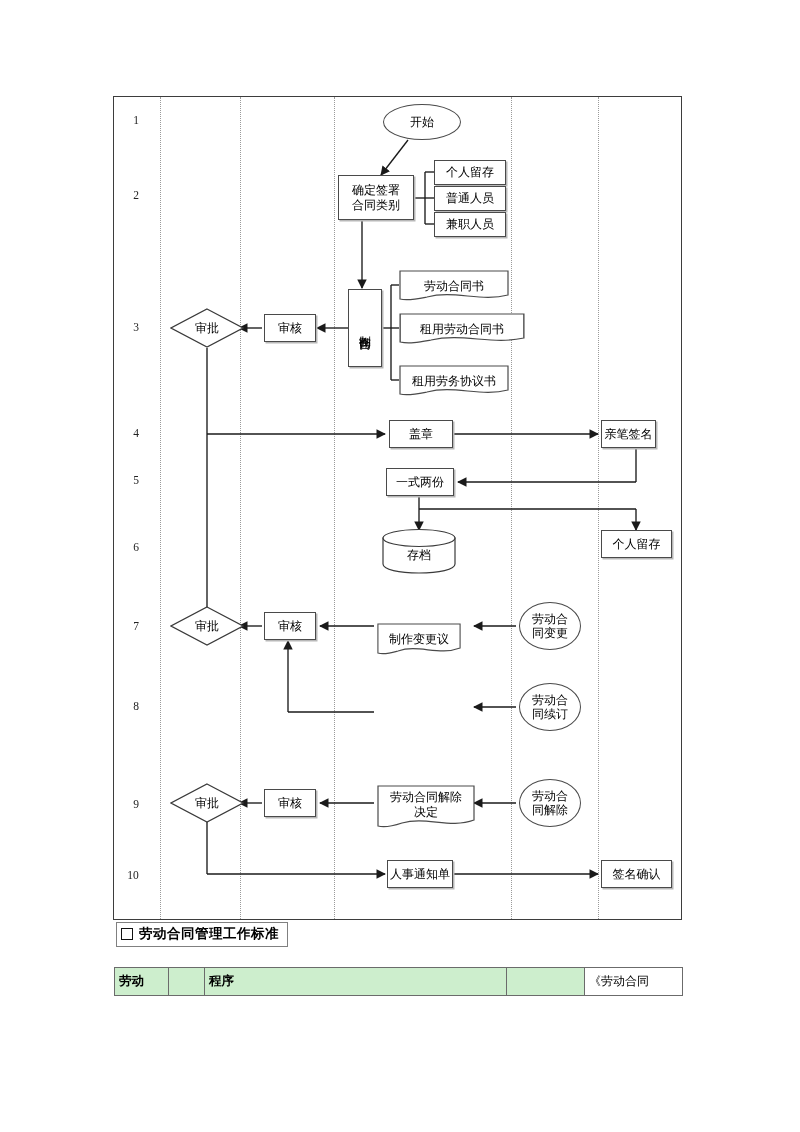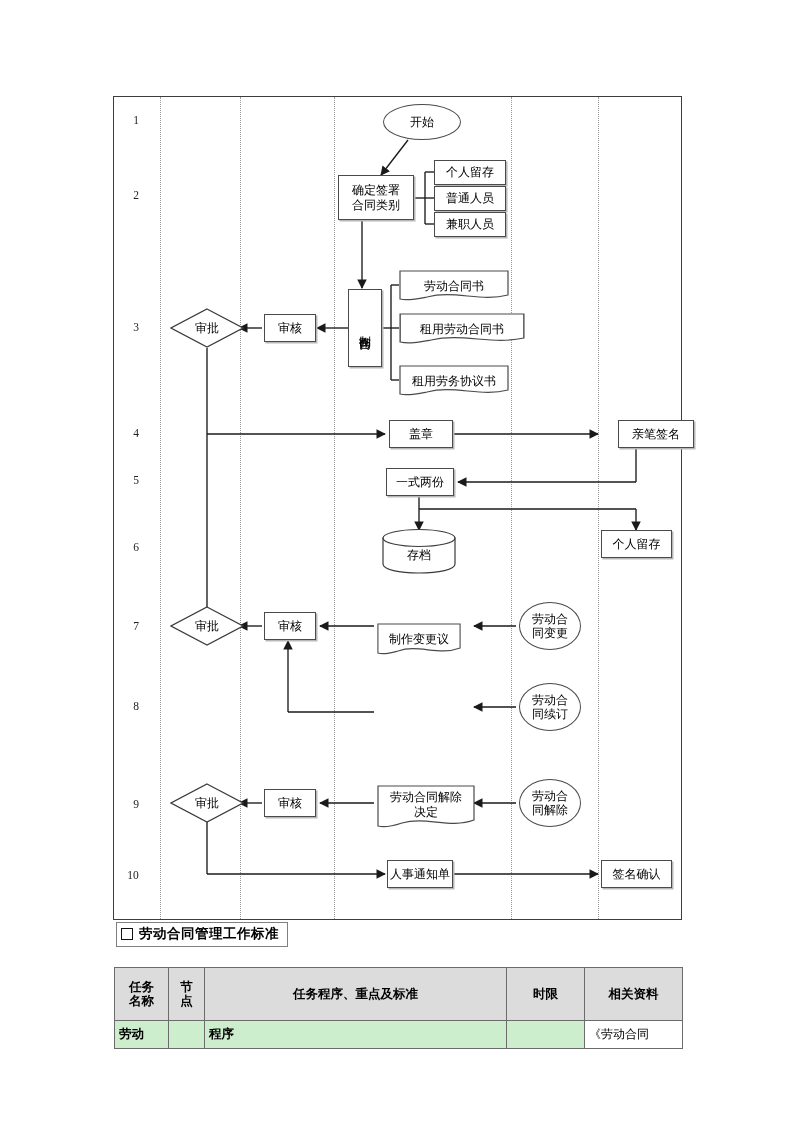--- a/index.html
+++ b/index.html
@@ -207,21 +207,21 @@
 
   <div class="node rect shadow" style="left:264px;top:314px;width:52px;height:28px;">审核</div>
   <div class="node dia" style="left:170px;top:308px;width:74px;height:40px;">
     <svg class="diashape" viewBox="0 0 74 40" preserveAspectRatio="none">
       <polygon points="37,1 73,20 37,39 1,20" fill="#fff" stroke="#3a3a3a" stroke-width="1.2"></polygon>
     </svg>
     <span class="dialabel">审批</span>
   </div>
 
   <div class="node rect shadow" style="left:389px;top:420px;width:64px;height:28px;">盖章</div>
-  <div class="node rect shadow" style="left:601px;top:420px;width:76px;height:28px;margin-left:17px;">亲笔签名</div>
+  <div class="node rect shadow" style="left:601px;top:420px;width:55px;height:28px;">亲笔签名</div>
 
   <div class="node rect shadow" style="left:386px;top:468px;width:68px;height:28px;">一式两份</div>
 
   <div class="node db" style="left:382px;top:528px;width:74px;height:46px;">
     <svg class="dbshape" viewBox="0 0 74 46" preserveAspectRatio="none">
       <path d="M1,10 L1,36 C1,41.5 17,45 37,45 C57,45 73,41.5 73,36 L73,10 Z" fill="#fff" stroke="#3a3a3a" stroke-width="1.2"></path>
       <ellipse cx="37" cy="10" rx="36" ry="8.5" fill="#fff" stroke="#3a3a3a" stroke-width="1.2"></ellipse>
     </svg>
     <span class="dblabel">存档</span>
   </div>
@@ -279,29 +279,20 @@
 
   <table class="std-table">
     <colgroup>
       <col style="width:54px;">
       <col style="width:36px;">
       <col style="width:302px;">
       <col style="width:78px;">
       <col style="width:98px;">
     </colgroup>
     <tbody>
-      <tr class="head">
-        <td style="white-space:pre-line;">任务
-名称</td>
-        <td style="white-space:pre-line;">节
-点</td>
-        <td>任务程序、重点及标准</td>
-        <td>时限</td>
-        <td>相关资料</td>
-      </tr>
       <tr class="body">
         <td class="c-name">劳动</td>
         <td class="c-green"></td>
         <td class="c-green">程序</td>
         <td class="c-green"></td>
         <td class="c-white">《劳动合同</td>
       </tr>
     </tbody>
   </table>
 

